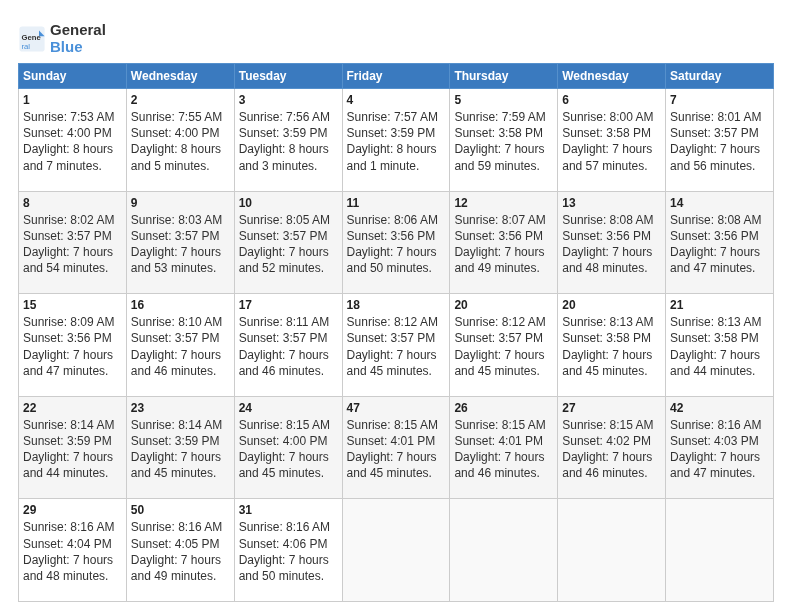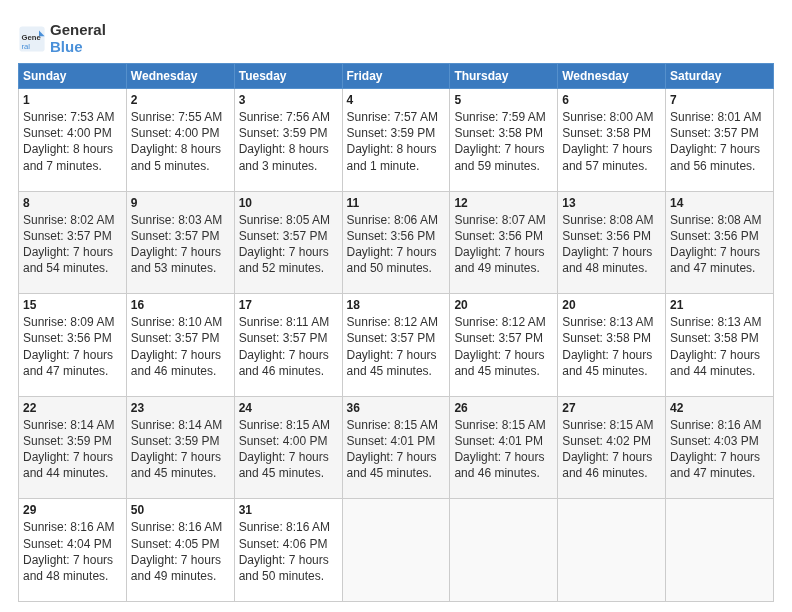--- a/index.html
+++ b/index.html
@@ -223,21 +223,21 @@
       </td>
           <td>
         <span class="day-num">23</span>
         <span class="day-info">Sunrise: 8:14 AM<br>Sunset: 3:59 PM<br>Daylight: 7 hours and 45 minutes.</span>
       </td>
           <td>
         <span class="day-num">24</span>
         <span class="day-info">Sunrise: 8:15 AM<br>Sunset: 4:00 PM<br>Daylight: 7 hours and 45 minutes.</span>
       </td>
           <td>
-        <span class="day-num">36</span>
+        <span class="day-num">47</span>
         <span class="day-info">Sunrise: 8:15 AM<br>Sunset: 4:01 PM<br>Daylight: 7 hours and 45 minutes.</span>
       </td>
           <td>
         <span class="day-num">26</span>
         <span class="day-info">Sunrise: 8:15 AM<br>Sunset: 4:01 PM<br>Daylight: 7 hours and 46 minutes.</span>
       </td>
           <td>
         <span class="day-num">27</span>
         <span class="day-info">Sunrise: 8:15 AM<br>Sunset: 4:02 PM<br>Daylight: 7 hours and 46 minutes.</span>
       </td>

